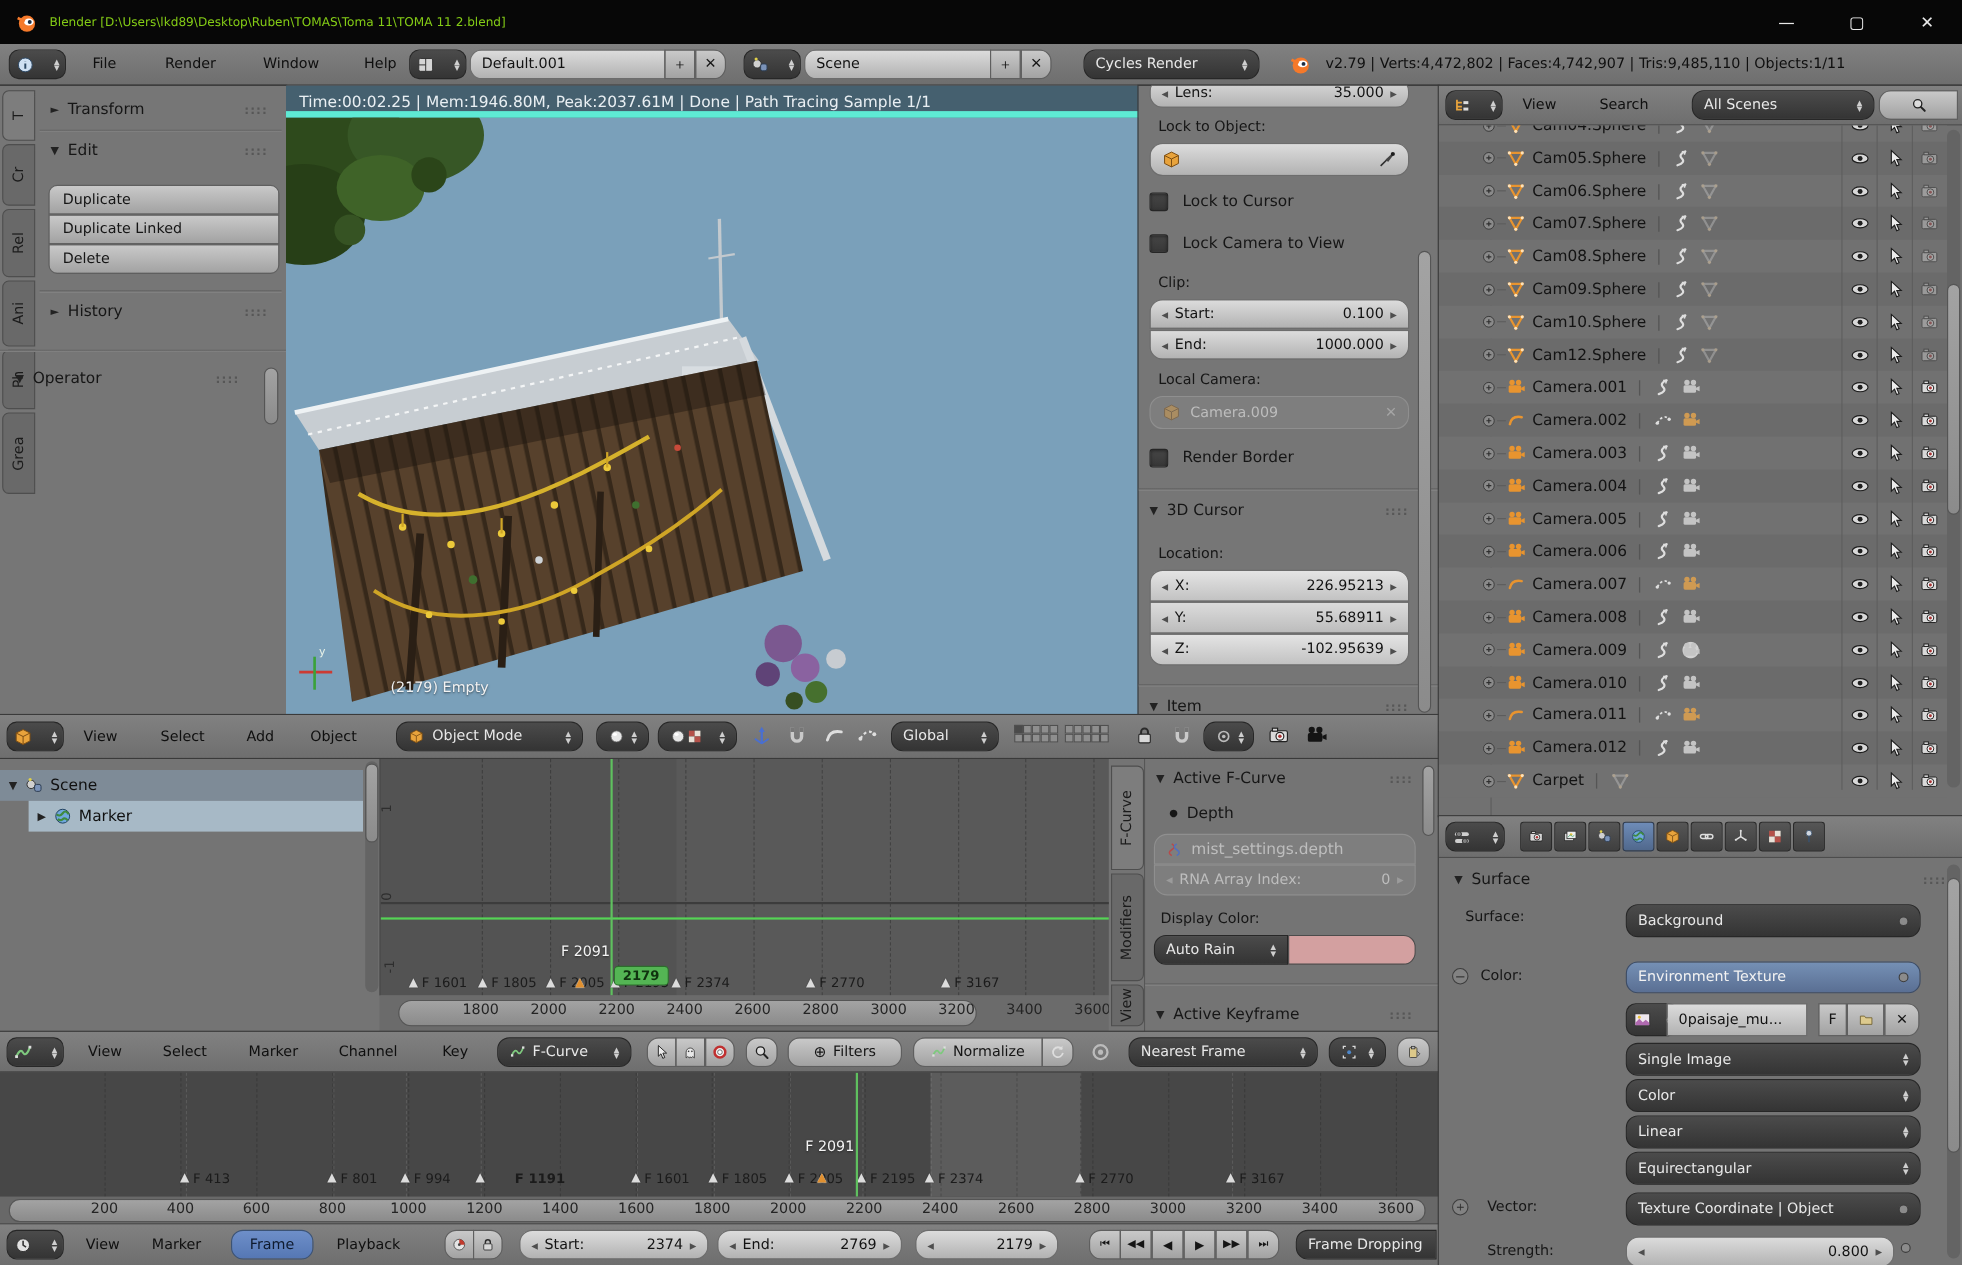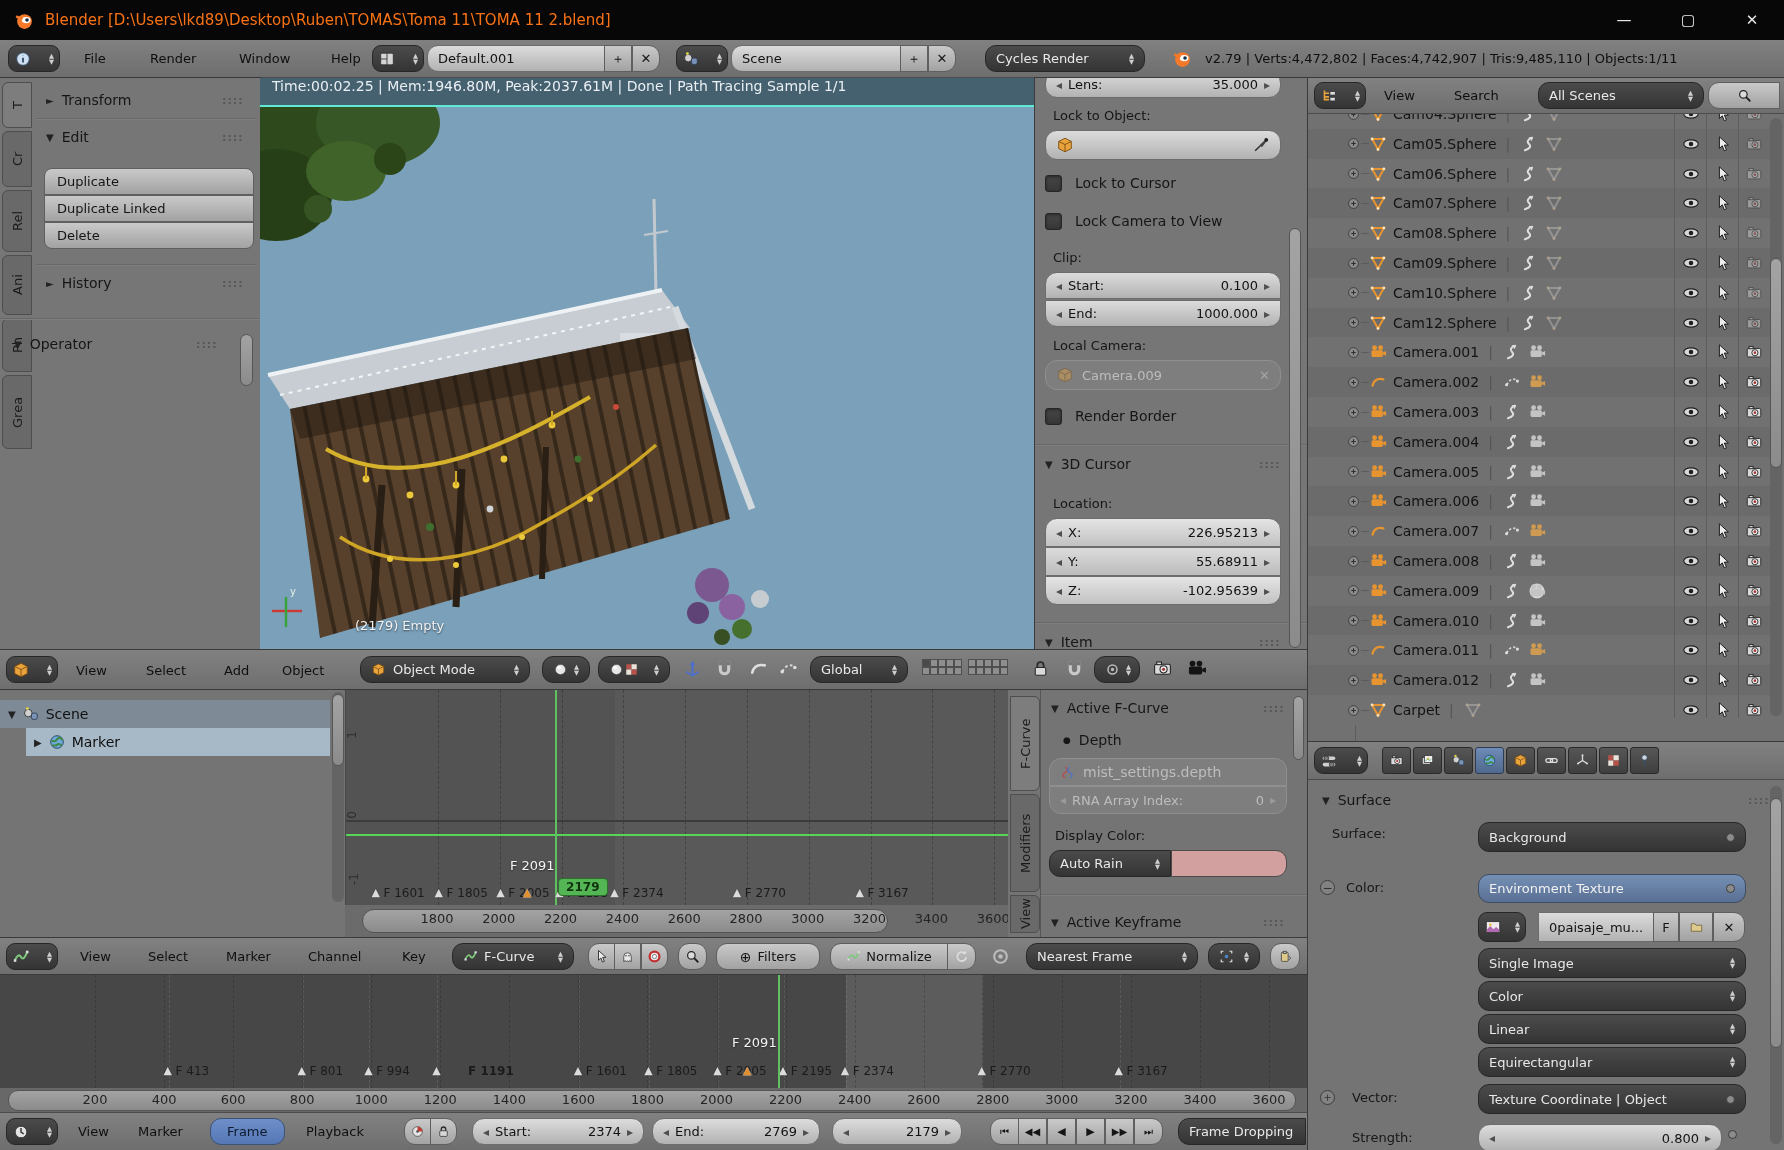--- a/index.html
+++ b/index.html
@@ -46,21 +46,21 @@
 .dash{position:absolute;top:0;width:0;border-left:1px dashed rgba(20,20,20,.33)}
 .sbtrack{position:absolute;background:#646464;border-radius:7px}
 .sb{position:absolute;background:linear-gradient(#a3a3a3,#8b8b8b);border:1px solid #555;border-radius:7px}
 .cfline{position:absolute;top:0;width:2px;background:#5fc05f}
 .cfbox{position:absolute;background:#54b554;border:1px solid #2c6e2c;border-radius:4px;color:#10320f;font-weight:bold;font-size:12px;padding:1px 7px}
 .divider{position:absolute;height:2px;background:linear-gradient(#5c5c5c,#8a8a8a);left:0;right:0}
 .sq{width:8px;height:8px;background:#8e8e8e;border:1px solid #4f4f4f}
 .sq.on{background:#4a4a4a}
 .chrow{position:absolute;display:flex;align-items:center;gap:6px;height:28px;padding-left:8px;font-size:14px;color:#101010}
 .tri{font-size:10px;color:#222}
-.wtitle{color:#f97316;font-size:15px}
+.wtitle{color:#84cc16;font-size:11px}
 .wbtn{position:absolute;top:0;width:64px;height:40px;color:#e8e8e8;display:flex;align-items:center;justify-content:center;font-size:15px}
 .tabbtn{width:29px;height:27px;background:linear-gradient(#565656,#3f3f3f);border:1px solid #2a2a2a;display:flex;align-items:center;justify-content:center;border-radius:3px}
 .tabbtn.on{background:linear-gradient(#6e8cb8,#50688c);border-color:#2e3c52}
 .socket{width:9px;height:9px;border-radius:50%;background:#8b8b8b;border:1px solid #3c3c3c;margin-left:auto}
 .pm{position:absolute;width:15px;height:15px;border-radius:50%;border:1px solid #3d3d3d;color:#2e2e2e;display:flex;align-items:center;justify-content:center;font-size:12px;background:#828282}
 </style>
 </head>
 <body>
 
 <svg width="0" height="0" style="position:absolute">
@@ -336,21 +336,21 @@
   <div class="divider" style="top:240px;left:0;right:0"></div>
   <div class="phdr" style="left:14px;top:258px">
       <span class="tri">▼</span>
       <span>Operator</span>
     </div>
   <div class="grip" style="left:196px;top:260px">::::</div>
   <div class="sb" style="left:240px;top:256px;width:13px;height:52px"></div>
 </div>
 
 <div class="abs" style="left:260px;top:78px;width:775px;height:572px;background:#7aa0ba;overflow:hidden">
-  <div class="abs" style="left:0;top:0;width:775px;height:29px;background:#45606f;border-bottom:2px solid #5eead4;display:flex;align-items:flex-start">
+  <div class="abs" style="left:0;top:0;width:775px;height:29px;background:#45606f;border-bottom:6px solid #5eead4;display:flex;align-items:flex-end">
     <span style="color:#e9eff3;font-size:14px;margin-left:12px;white-space:nowrap">Time:00:02.25 | Mem:1946.80M, Peak:2037.61M | Done | Path Tracing Sample 1/1</span>
   </div>
   <svg class="abs" style="left:0;top:29px" width="775" height="543" viewBox="0 0 775 543">
     <defs>
       <pattern id="planks" width="17" height="20" patternUnits="userSpaceOnUse" patternTransform="rotate(-12)">
         <rect width="17" height="20" fill="#57412c"></rect>
           <rect x="13" width="4" height="20" fill="#36281a"></rect>
       </pattern>
       <pattern id="planksH" width="20" height="14" patternUnits="userSpaceOnUse" patternTransform="rotate(-12)">
         <rect width="20" height="14" fill="#6b5138"></rect>
@@ -1656,21 +1656,21 @@
   <div class="fieldB" style="left:170px;top:132px;width:268px">
       <span>Environment Texture</span>
       <span class="socket"></span>
     </div>
   <div class="edbtn" style="left:170px;top:170px;width:48px;height:30px">
       <svg class="ic">
         <use href="#i-image"></use>
       </svg>
       <span class="updn">▲<br>▼</span>
     </div>
-  <div class="fieldL" style="left:230px;top:170px;width:128px;height:30px;border-radius:0">
+  <div class="fieldL" style="left:207px;top:170px;width:128px;height:30px;border-radius:0">
       <span>0paisaje_mu...</span>
     </div>
   <div class="btnL seg" style="left:346px;top:170px;width:26px;height:30px">F</div>
   <div class="btnL seg" style="left:372px;top:170px;width:34px;height:30px">
       <svg class="ic s15">
         <use href="#i-folder"></use>
       </svg>
     </div>
   <div class="btnL seg segZ" style="left:406px;top:170px;width:32px;height:30px">✕</div>
   <div class="abs" id="optstack" style="left:170px;top:206px;width:268px">

